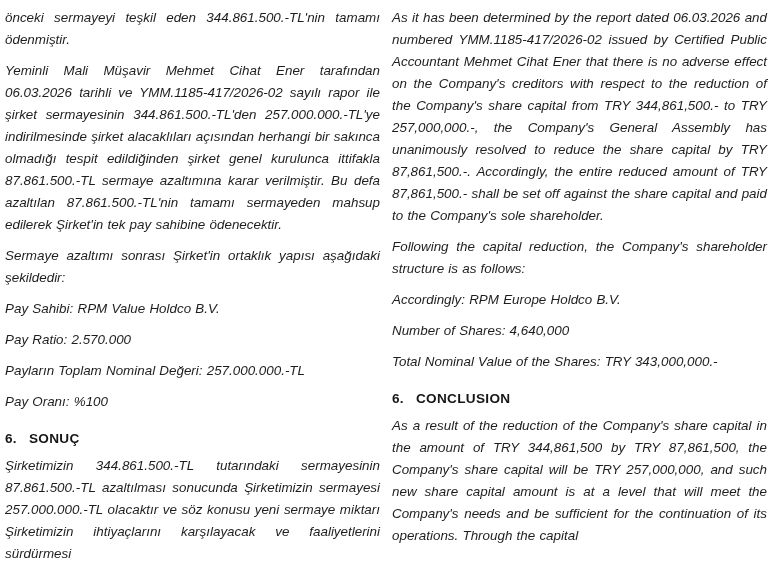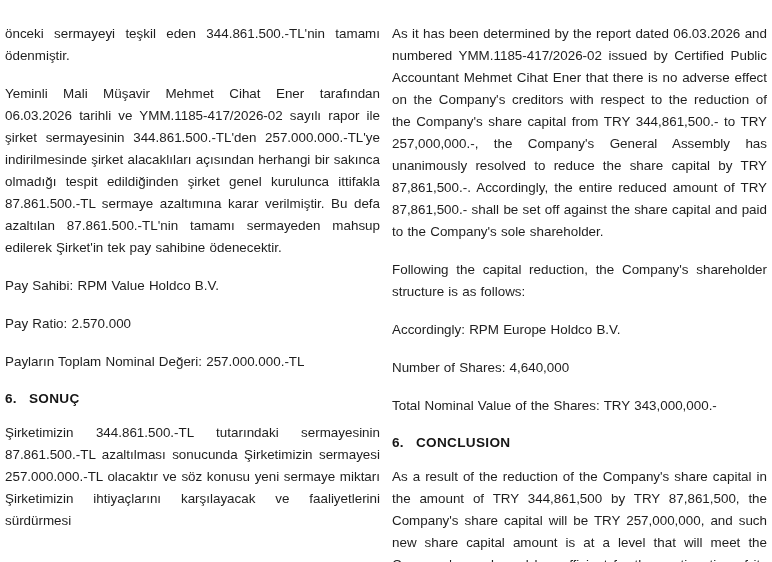--- a/index.html
+++ b/index.html
@@ -19,26 +19,27 @@
     gap: 12px;
     padding: 7px 6px 0 5px;
     box-sizing: border-box;
     width: 772px;
   }
   .col {
     width: 375px;
     flex: 0 0 375px;
   }
   .col p {
-    margin: 16px 0 9px 0;
+    margin: 0 0 9px 0;
     font-size: 13.4px;
     line-height: 22px;
     text-align: justify;
     text-justify: inter-word;
     word-spacing: 0.5px;
+    font-style: italic;
   }
   .col p.fact-line {
     text-align: left;
   }
   .section-heading {
     font-size: 13.6px;
     font-weight: bold;
     margin: 18px 0 9px 0;
     letter-spacing: 0.3px;
     color: #161616;
@@ -49,23 +50,25 @@
   }
 </style>
 </head>
 <body>
 
 <div class="page">
 
   <div class="col">
     <p>önceki sermayeyi teşkil eden 344.861.500.-TL'nin tamamı ödenmiştir.</p>
     <p>Yeminli Mali Müşavir Mehmet Cihat Ener tarafından 06.03.2026 tarihli ve YMM.1185-417/2026-02 sayılı rapor ile şirket sermayesinin 344.861.500.-TL'den 257.000.000.-TL'ye indirilmesinde şirket alacaklıları açısından herhangi bir sakınca olmadığı tespit edildiğinden şirket genel kurulunca ittifakla 87.861.500.-TL sermaye azaltımına karar verilmiştir. Bu defa azaltılan 87.861.500.-TL'nin tamamı sermayeden mahsup edilerek Şirket'in tek pay sahibine ödenecektir.</p>
+    <p>Sermaye azaltımı sonrası Şirket'in ortaklık yapısı aşağıdaki şekildedir:</p>
     <p class="fact-line">Pay Sahibi: RPM Value Holdco B.V.</p>
     <p class="fact-line">Pay Ratio: 2.570.000</p>
     <p class="fact-line">Payların Toplam Nominal Değeri: 257.000.000.-TL</p>
+    <p class="fact-line">Pay Oranı: %100</p>
     <h2 class="section-heading">
       <span class="hnum">6.</span><span>SONUÇ</span>
     </h2>
     <p>Şirketimizin 344.861.500.-TL tutarındaki sermayesinin 87.861.500.-TL azaltılması sonucunda Şirketimizin sermayesi 257.000.000.-TL olacaktır ve söz konusu yeni sermaye miktarı Şirketimizin ihtiyaçlarını karşılayacak ve faaliyetlerini sürdürmesi</p>
   </div>
 
   <div class="col">
     <p>As it has been determined by the report dated 06.03.2026 and numbered YMM.1185-417/2026-02 issued by Certified Public Accountant Mehmet Cihat Ener that there is no adverse effect on the Company's creditors with respect to the reduction of the Company's share capital from TRY 344,861,500.- to TRY 257,000,000.-, the Company's General Assembly has unanimously resolved to reduce the share capital by TRY 87,861,500.-. Accordingly, the entire reduced amount of TRY 87,861,500.- shall be set off against the share capital and paid to the Company's sole shareholder.</p>
     <p>Following the capital reduction, the Company's shareholder structure is as follows:</p>
     <p class="fact-line">Accordingly: RPM Europe Holdco B.V.</p>

